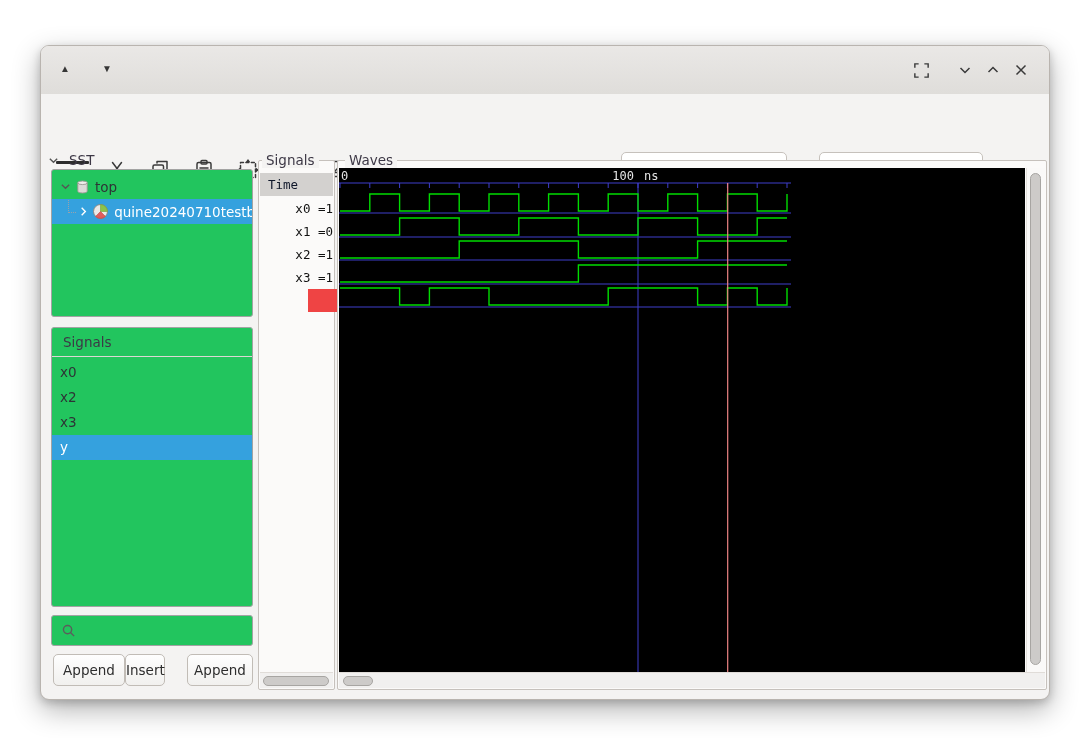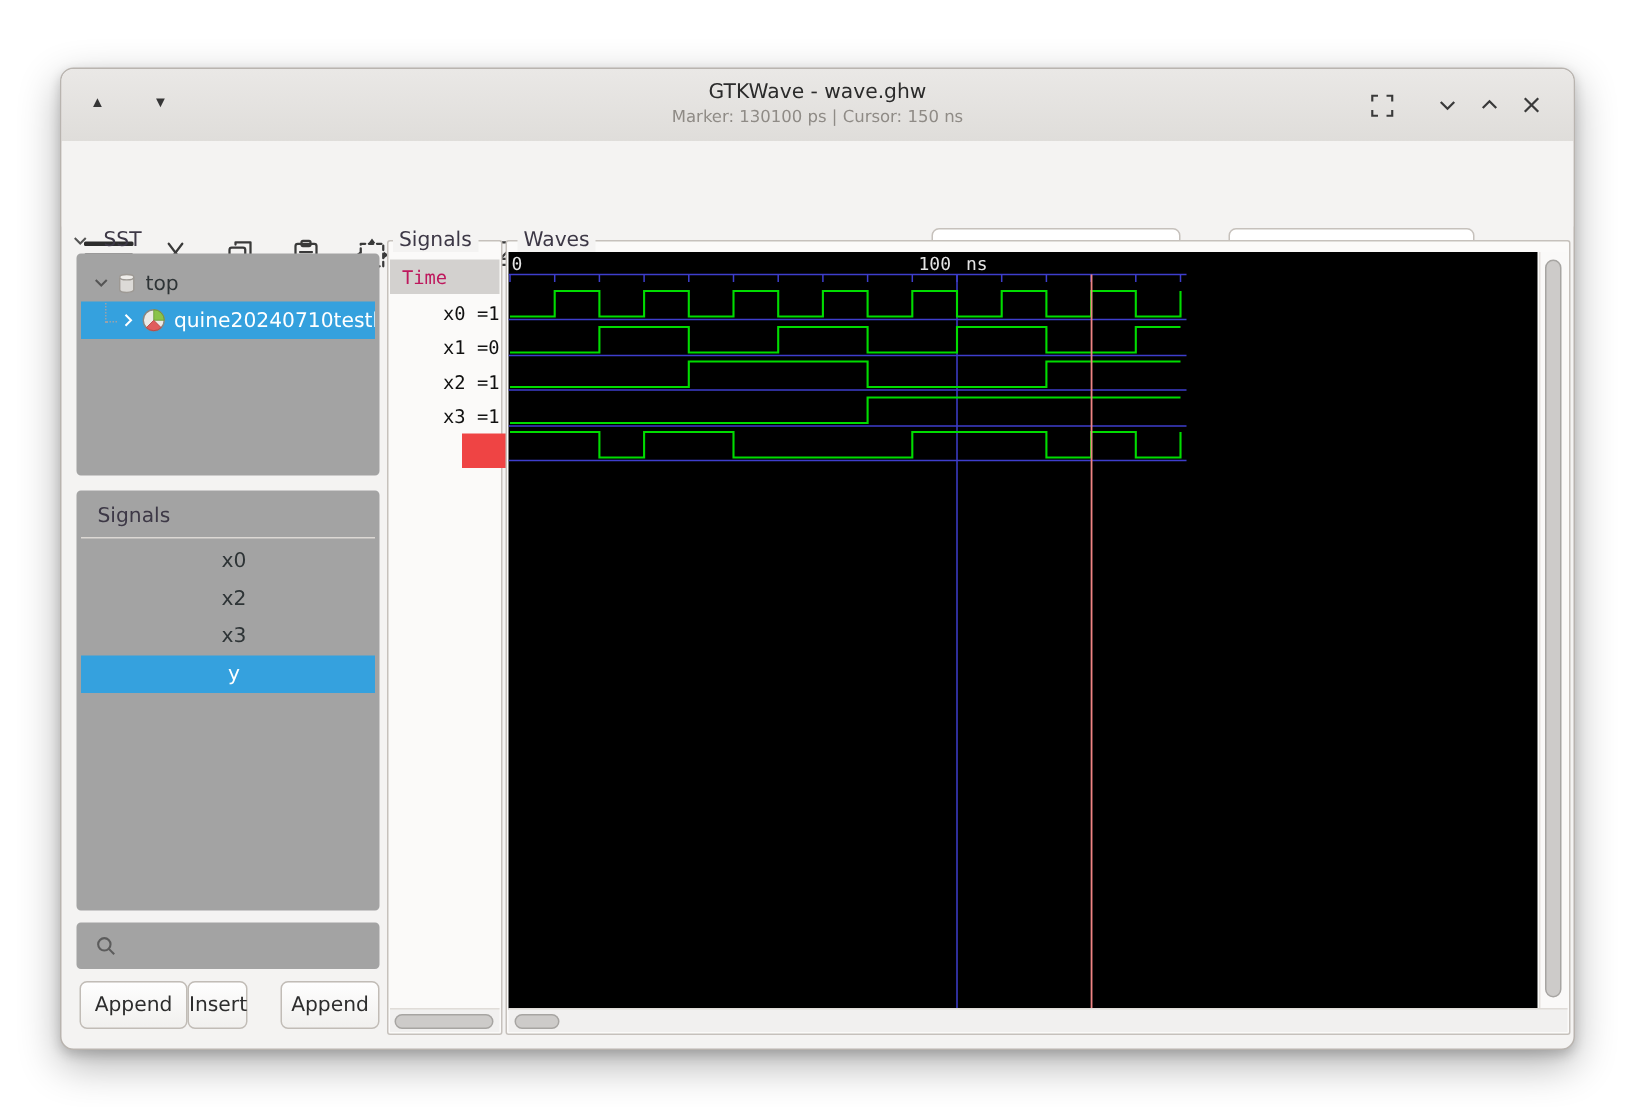--- a/index.html
+++ b/index.html
@@ -27,47 +27,47 @@
         display:flex;align-items:center;justify-content:center;padding:0;}
   .tbtn svg{stroke:#3a3a3a;fill:none;stroke-width:1.5;stroke-linecap:round;stroke-linejoin:round;}
   .hamburger{position:absolute;left:15px;top:60px;width:33px;height:32px;border:none;background:transparent;padding:0;}
   .hamburger span{display:block;width:33px;height:3px;background:#2c2c2c;border-radius:1px;margin:5px 0;}
   .tool-label{position:absolute;top:68px;font-size:13.5px;color:#303030;}
   .tool-input{position:absolute;top:58px;height:36px;box-sizing:border-box;border:1px solid #c6c1bc;border-radius:5px;
               background:#ffffff;font-size:13.5px;color:#2e3436;padding:0 10px;font-family:inherit;}
   
   .sst-header{position:absolute;left:7px;top:106px;display:flex;align-items:center;gap:10px;font-size:13.5px;color:#3d3846;}
   .sst-header svg{stroke:#555;fill:none;stroke-width:1.5;}
-  .box{background:#a3a3a3;border:3px solid #a3a3a3;border-radius:3px;box-sizing:border-box;}
+  .box{background:#22c55e;border:1px solid #a3a3a3;border-radius:3px;box-sizing:border-box;}
   .sst-tree{position:absolute;left:10px;top:123px;width:202px;height:148px;overflow:hidden;}
   .tree-row{height:25px;display:flex;align-items:center;font-size:13.5px;padding-left:6px;}
   .tree-row.first{margin-top:4px;}
   .tree-row .chev{width:14px;display:flex;justify-content:center;}
   .tree-row .chev svg{stroke:#555;fill:none;stroke-width:1.5;}
   .tree-row.selected{background:#35a1de;color:#ffffff;padding-left:16px;}
   .tree-row.selected .chev svg{stroke:#fff;}
   .tree-guide{width:9px;height:12px;border-left:1px dotted #9aa2aa;border-bottom:1px dotted #9aa2aa;margin:-10px 2px 0 0;}
   .tree-icon{margin:0 5px 0 3px;display:flex;}
   .tree-label{white-space:nowrap;overflow:hidden;}
   .sig-panel{position:absolute;left:10px;top:281px;width:202px;height:280px;overflow:hidden;}
   .sig-head{height:28px;line-height:28px;padding-left:11px;font-size:13.5px;color:#3d3846;border-bottom:1px solid #dcd8d4;}
   .sig-list{padding-top:3px;}
-  .sig-row{height:25px;line-height:25px;padding-left:8px;font-size:13.5px;color:#2e3436;text-align:center;}
+  .sig-row{height:25px;line-height:25px;padding-left:8px;font-size:13.5px;color:#2e3436;}
   .sig-row.selected{background:#35a1de;color:#ffffff;}
   .search-box{position:absolute;left:10px;top:569px;width:202px;height:31px;display:flex;align-items:center;}
   .search-box svg{margin:0 6px 0 9px;stroke:#5c5c5c;fill:none;stroke-width:1.5;flex:none;}
   .search-box input{border:none;outline:none;background:transparent;font-size:13px;width:150px;font-family:inherit;}
   .gbtn{position:absolute;top:608px;height:32px;border:1px solid #c1bcb6;border-radius:5px;
         background:linear-gradient(#fefefe,#f1f0ee);font-size:13.5px;color:#2d2d2d;font-family:inherit;padding:0;}
   
   .frame{position:absolute;border:1px solid #c6c1bc;border-radius:2px;background:#fbfaf9;box-sizing:border-box;}
   .frame-label{position:absolute;font-size:13.5px;color:#3d3846;background:#f4f3f2;padding:0 4px;z-index:3;}
   .wl-frame{left:217px;top:114px;width:77px;height:530px;}
   .time-head{position:absolute;left:1px;top:12px;width:73px;height:23px;background:#d3d1cf;
-             font-family:"DejaVu Sans Mono","Liberation Mono",monospace;font-size:12.5px;line-height:23px;padding-left:8px;box-sizing:border-box;color:#be185d;}
+             font-family:"DejaVu Sans Mono","Liberation Mono",monospace;font-size:12.5px;line-height:23px;padding-left:8px;box-sizing:border-box;color:#0f172a;}
   .wl-row{position:absolute;left:1px;width:73px;height:23px;font-family:"DejaVu Sans Mono","Liberation Mono",monospace;
           font-size:12.5px;line-height:23px;padding-left:7px;box-sizing:border-box;color:#111;white-space:pre;text-align:right;}
   .wl-row.selected{background:#ef4444;color:#ffffff;margin-left:48px;}
   .waves-frame{left:296px;top:114px;width:710px;height:530px;}
   .wave-canvas{position:absolute;left:1px;top:7px;width:686px;height:505px;background:#000000;}
   .hscroll{position:absolute;left:1px;bottom:1px;height:15px;background:#f1f0ef;border-top:1px solid #e0dcd8;}
   .vscroll{position:absolute;top:7px;right:1px;width:18px;bottom:16px;background:#faf9f8;border-left:1px solid #e5e1dd;}
   .thumb{position:absolute;background:#cdcbc9;border:1px solid #a7a5a2;border-radius:6px;box-sizing:border-box;}
   .splitter-h{position:absolute;left:10px;top:272px;width:202px;height:8px;}
   .splitter-v{position:absolute;left:212px;top:114px;width:5px;height:530px;}
@@ -75,24 +75,20 @@
 </head>
 <body>
 
 <div class="stage">
   <div class="window">
 
     <div class="titlebar">
       <div class="tb-left">
         <button class="tri-btn">▲</button>
         <button class="tri-btn">▼</button>
-      </div>
-      <div class="tb-center">
-        <div class="tb-title">GTKWave - wave.ghw</div>
-        <div class="tb-sub">Marker: 130100 ps  |  Cursor: 150 ns</div>
       </div>
       <div class="tb-right">
         <button class="wbtn fit">
           <svg width="19" height="19" viewBox="0 0 20 20">
             <path d="M3 7 V3 H7 M13 3 H17 V7 M17 13 V17 H13 M7 17 H3 V13"></path>
           </svg>
         </button>
         <button class="wbtn">
           <svg width="16" height="16" viewBox="0 0 16 16">
               <path d="M3.5 6 L8 10.5 L12.5 6"></path>

